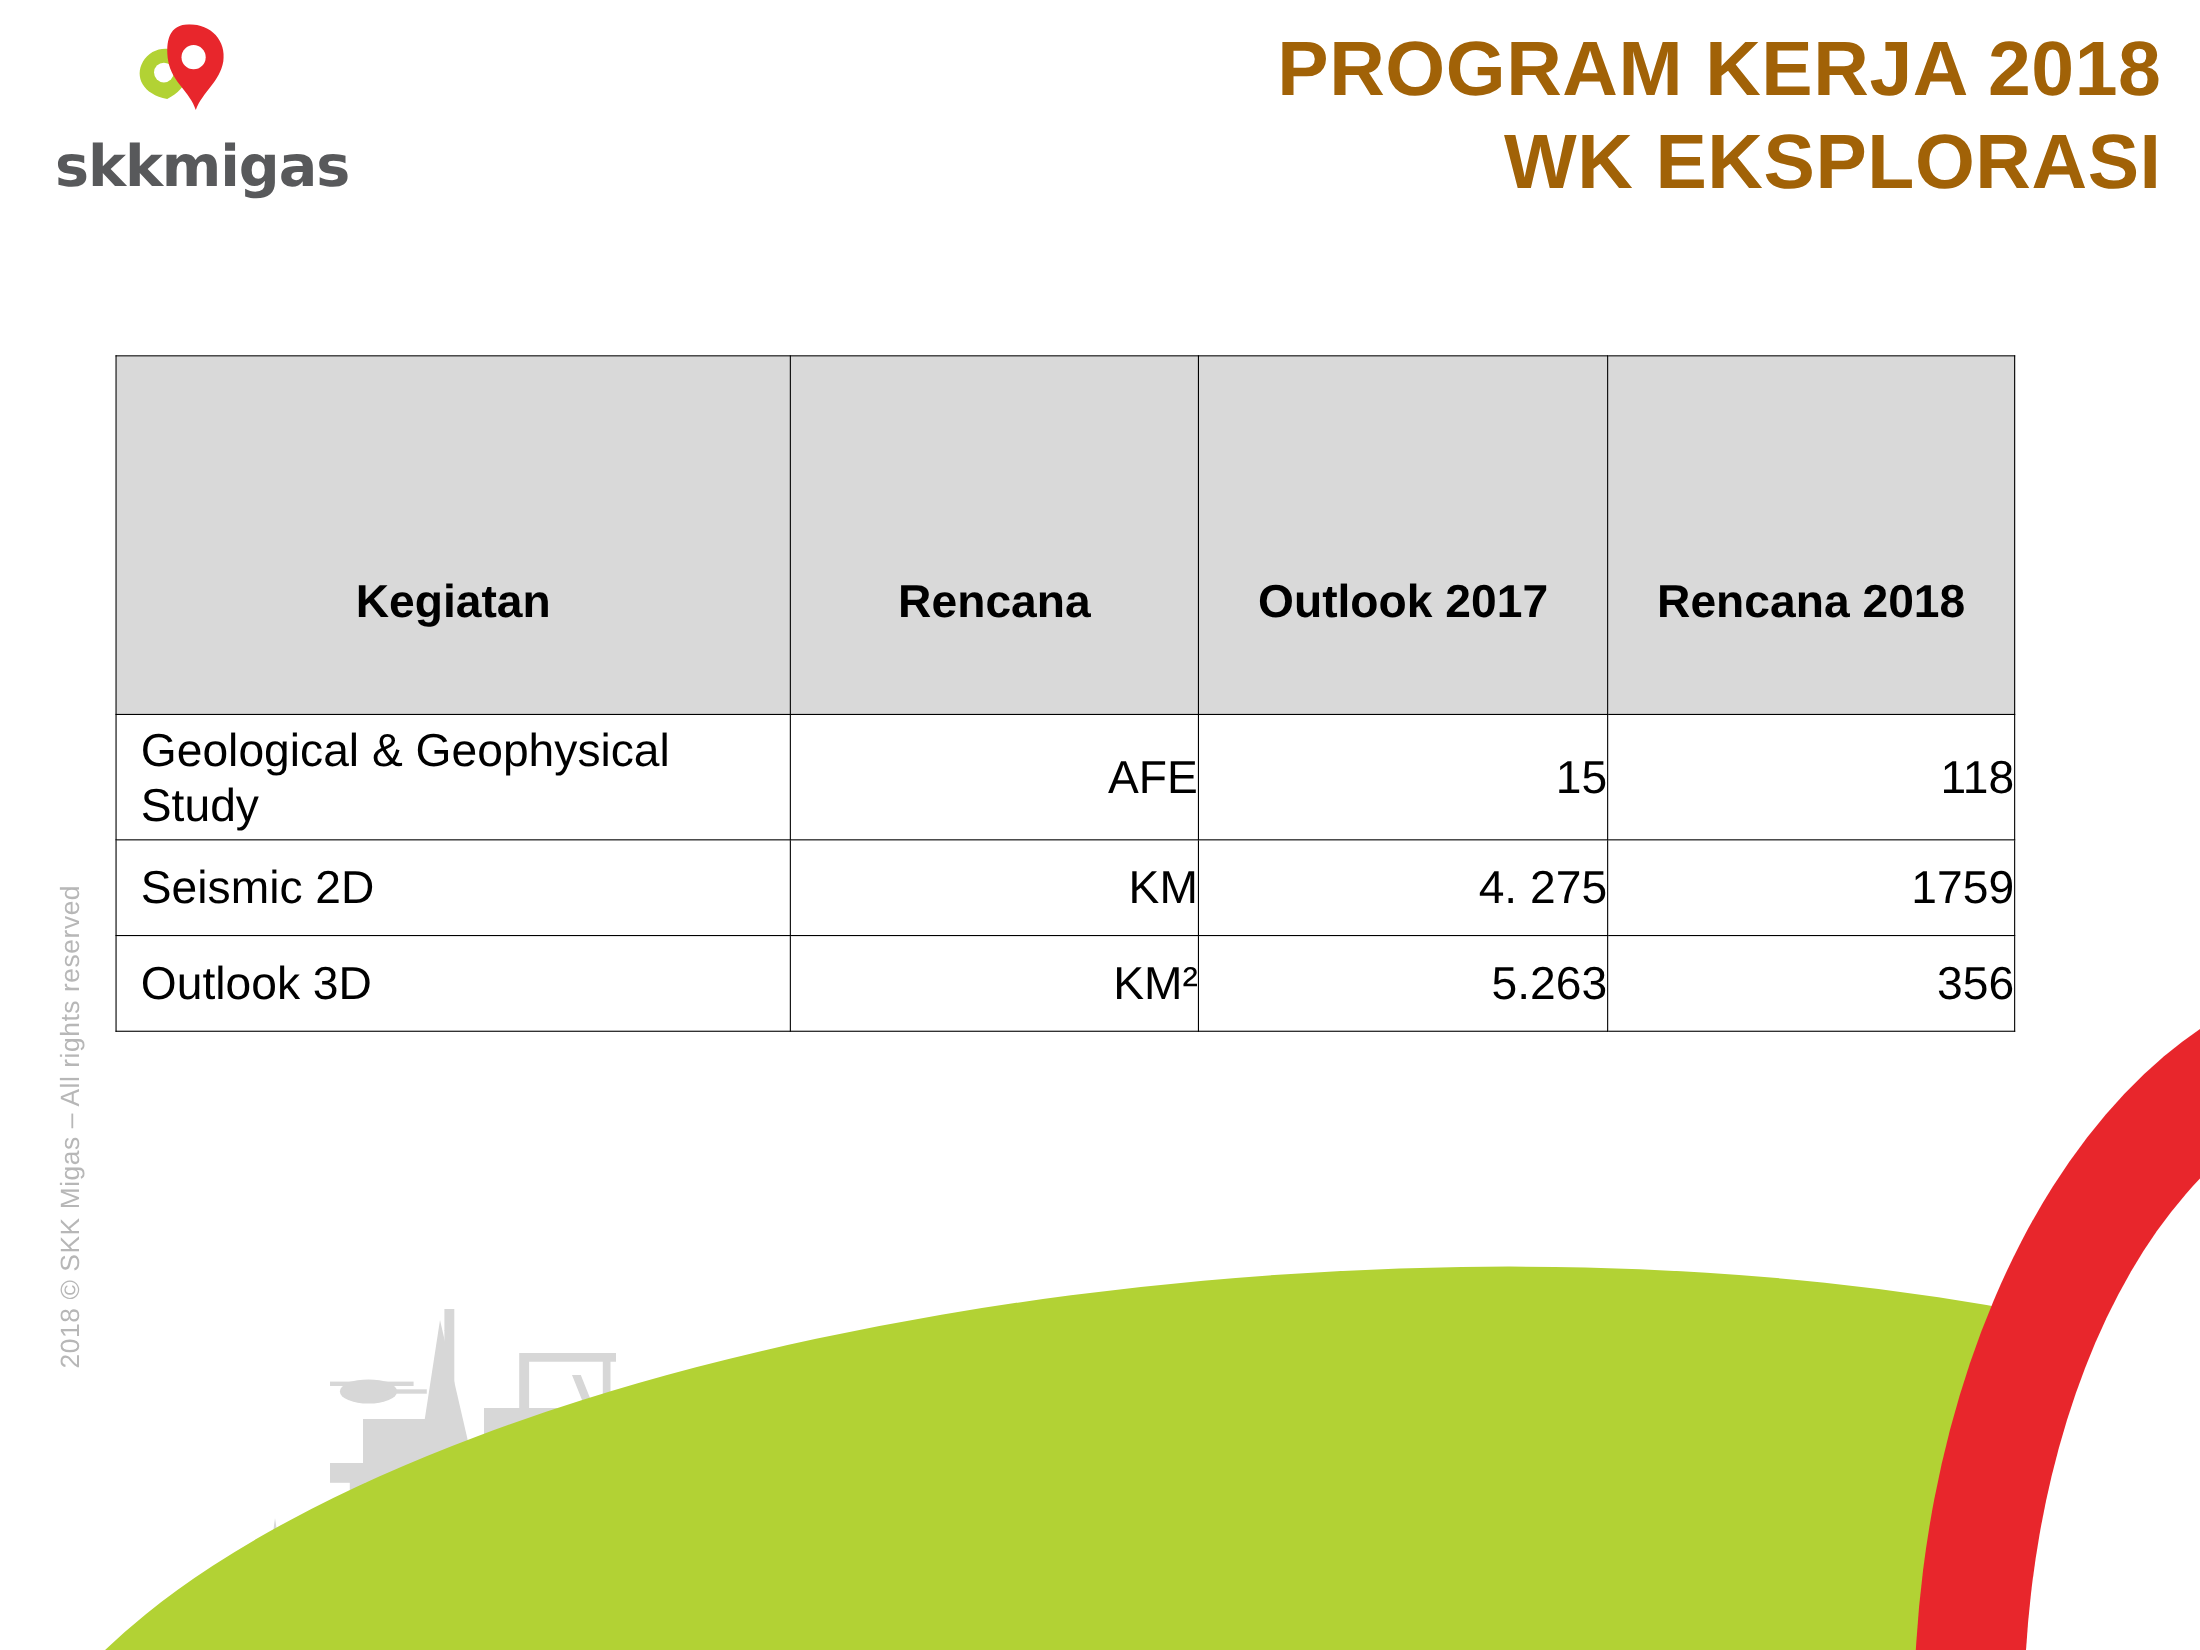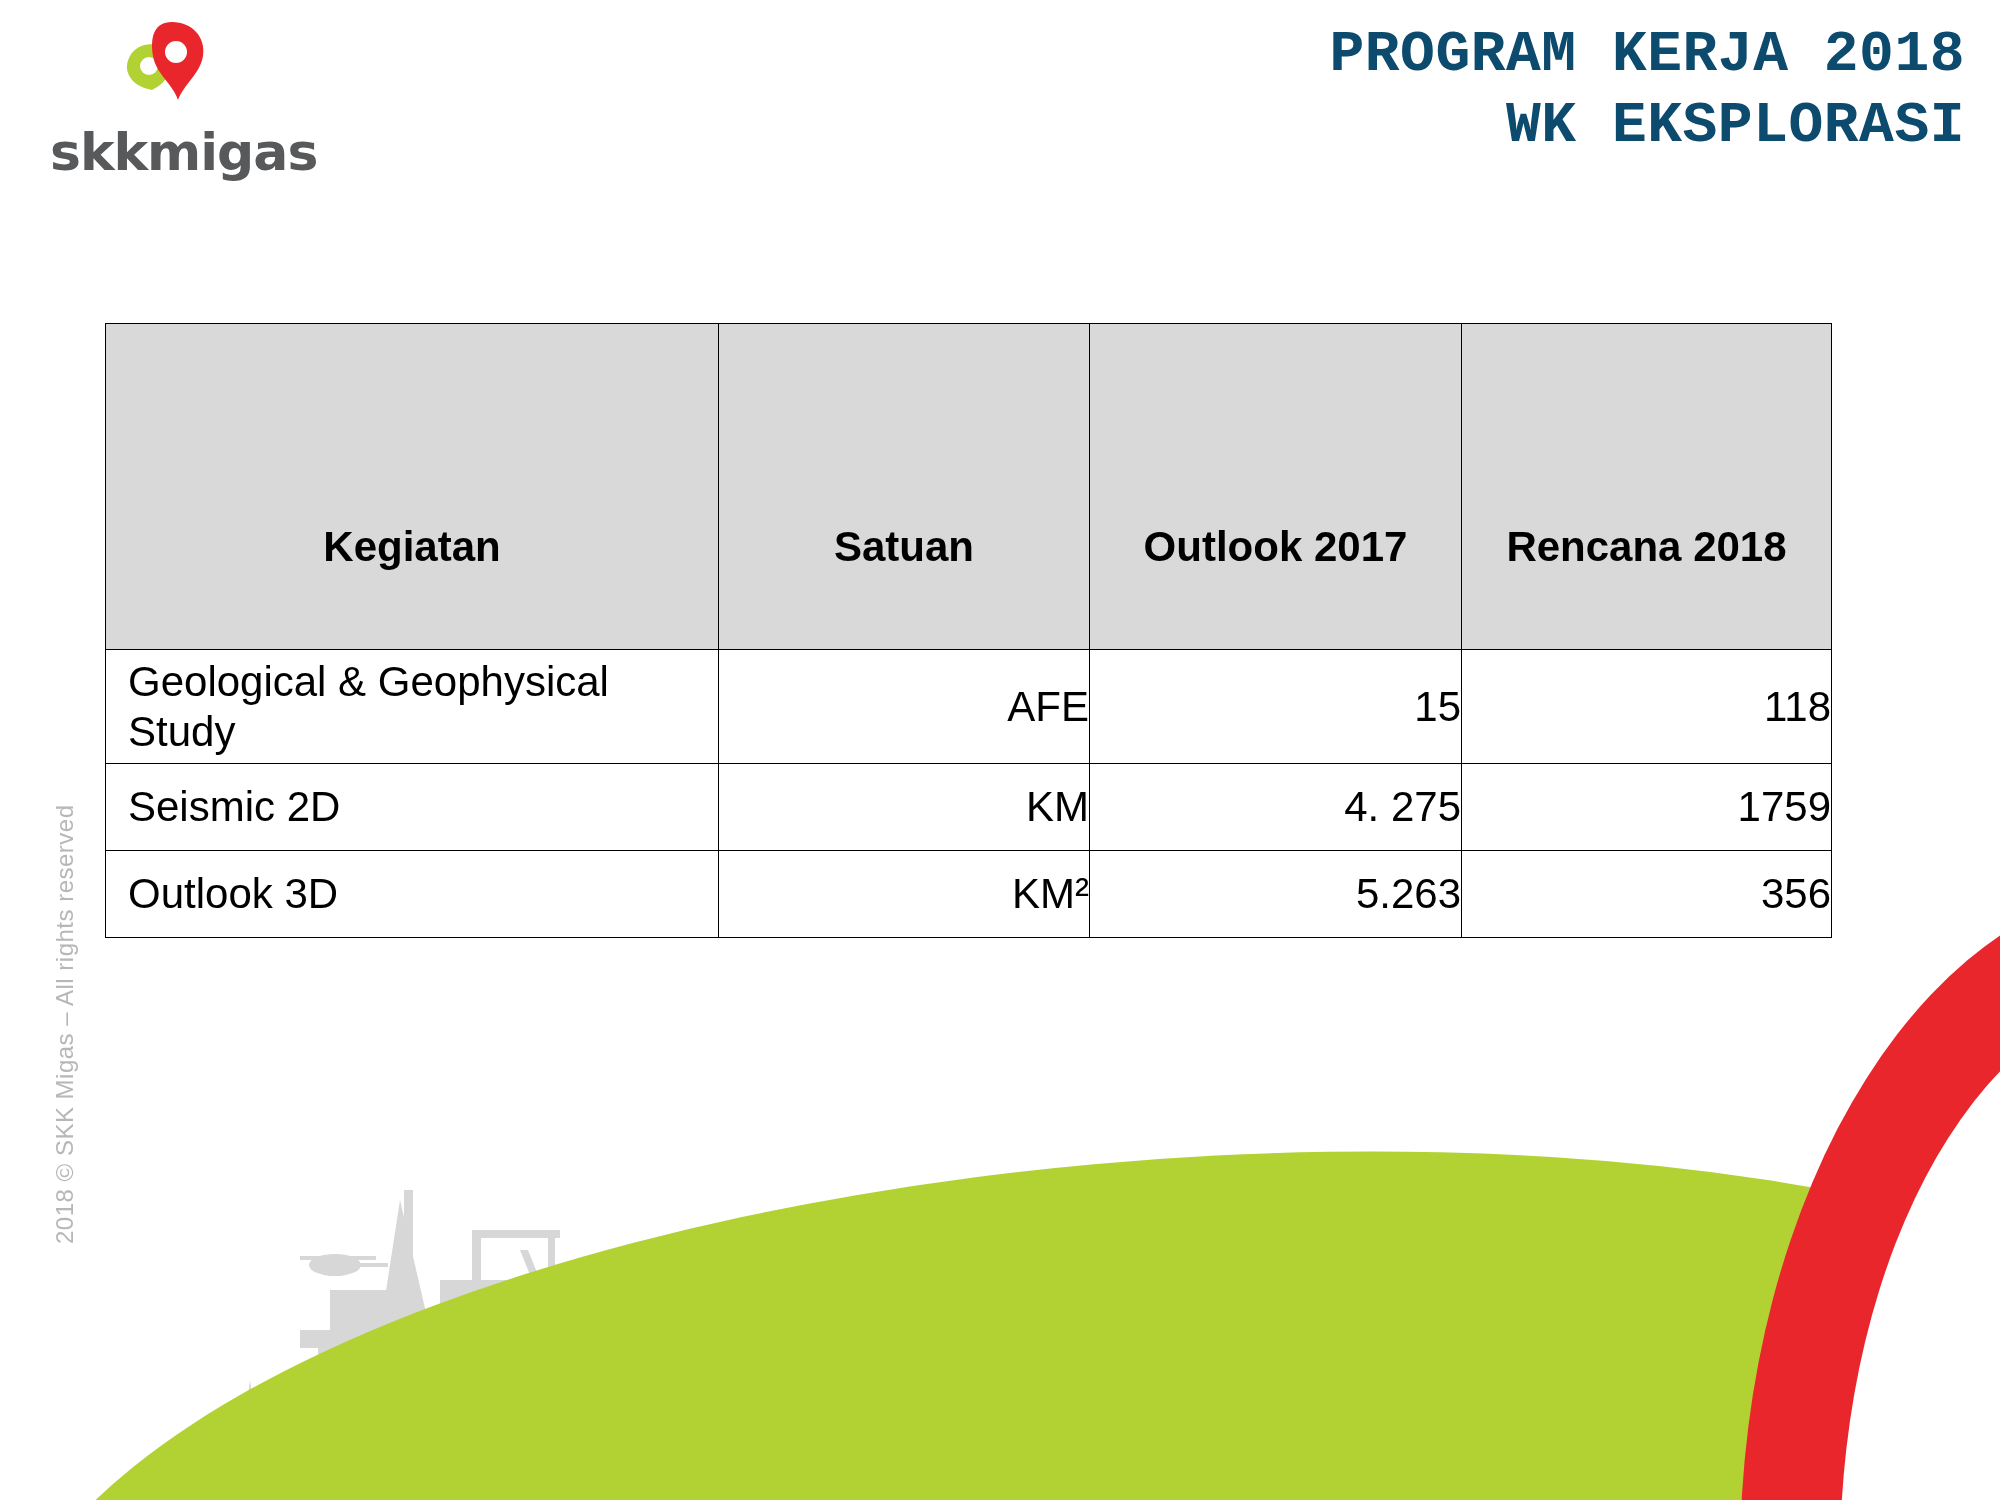--- a/index.html
+++ b/index.html
@@ -46,24 +46,24 @@
 
   
   .title-block {
     position: absolute;
     right: 35px;
     top: 20px;
     text-align: right;
     width: 1300px;
   }
   .title-line {
-    font-family: Liberation Mono, monospace;
-    font-size: 58px;
+    font-family: Liberation Sans, sans-serif;
+    font-size: 70px;
     font-weight: bold;
-    color: #0c4a6e;
+    color: #a16207;
     line-height: 1.22;
     letter-spacing: 0.5px;
     white-space: nowrap;
   }
 
   
   .table-wrap {
     position: absolute;
     left: 105px;
     top: 323px;
@@ -200,21 +200,21 @@
     <table class="data">
       <colgroup>
         <col class="c-kegiatan">
           <col class="c-satuan">
           <col class="c-outlook">
           <col class="c-rencana">
       </colgroup>
       <thead>
         <tr>
           <th>Kegiatan</th>
-          <th>Satuan</th>
+          <th>Rencana</th>
           <th>Outlook 2017</th>
           <th>Rencana 2018</th>
         </tr>
       </thead>
       <tbody>
         <tr class="row-tall">
           <td class="label">Geological &amp; Geophysical Study</td>
           <td>AFE</td>
           <td>15</td>
           <td>118</td>

